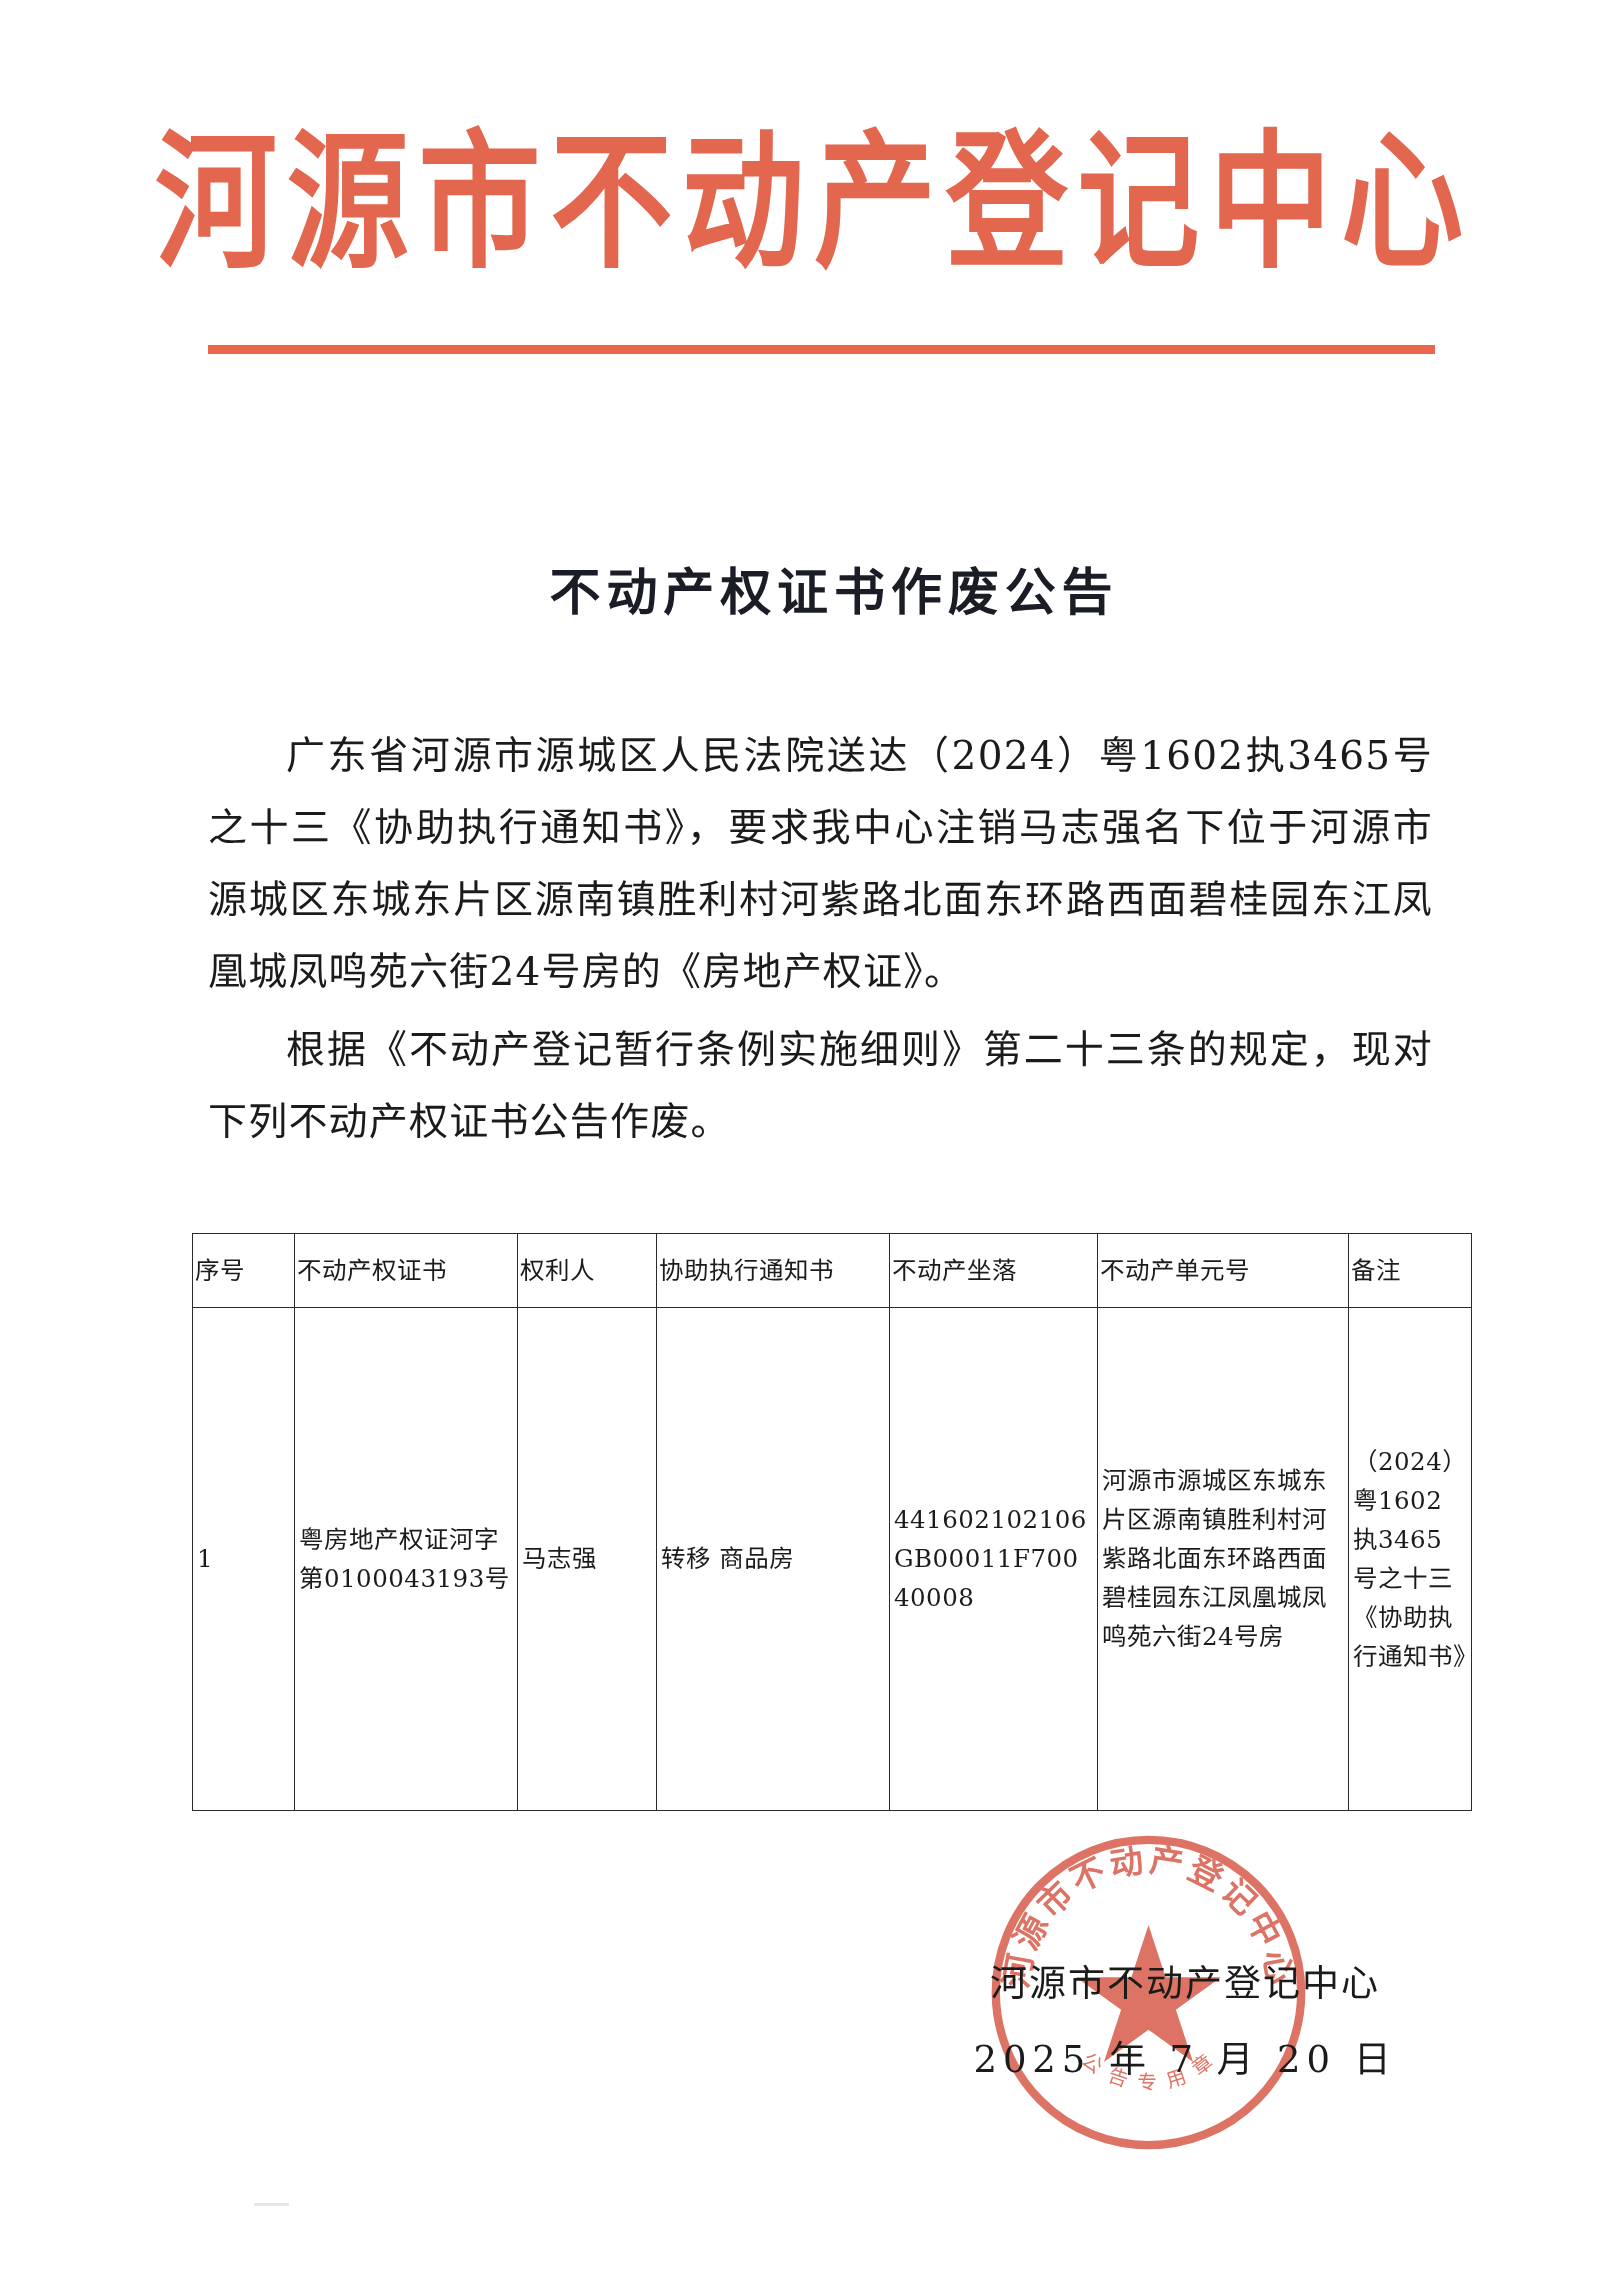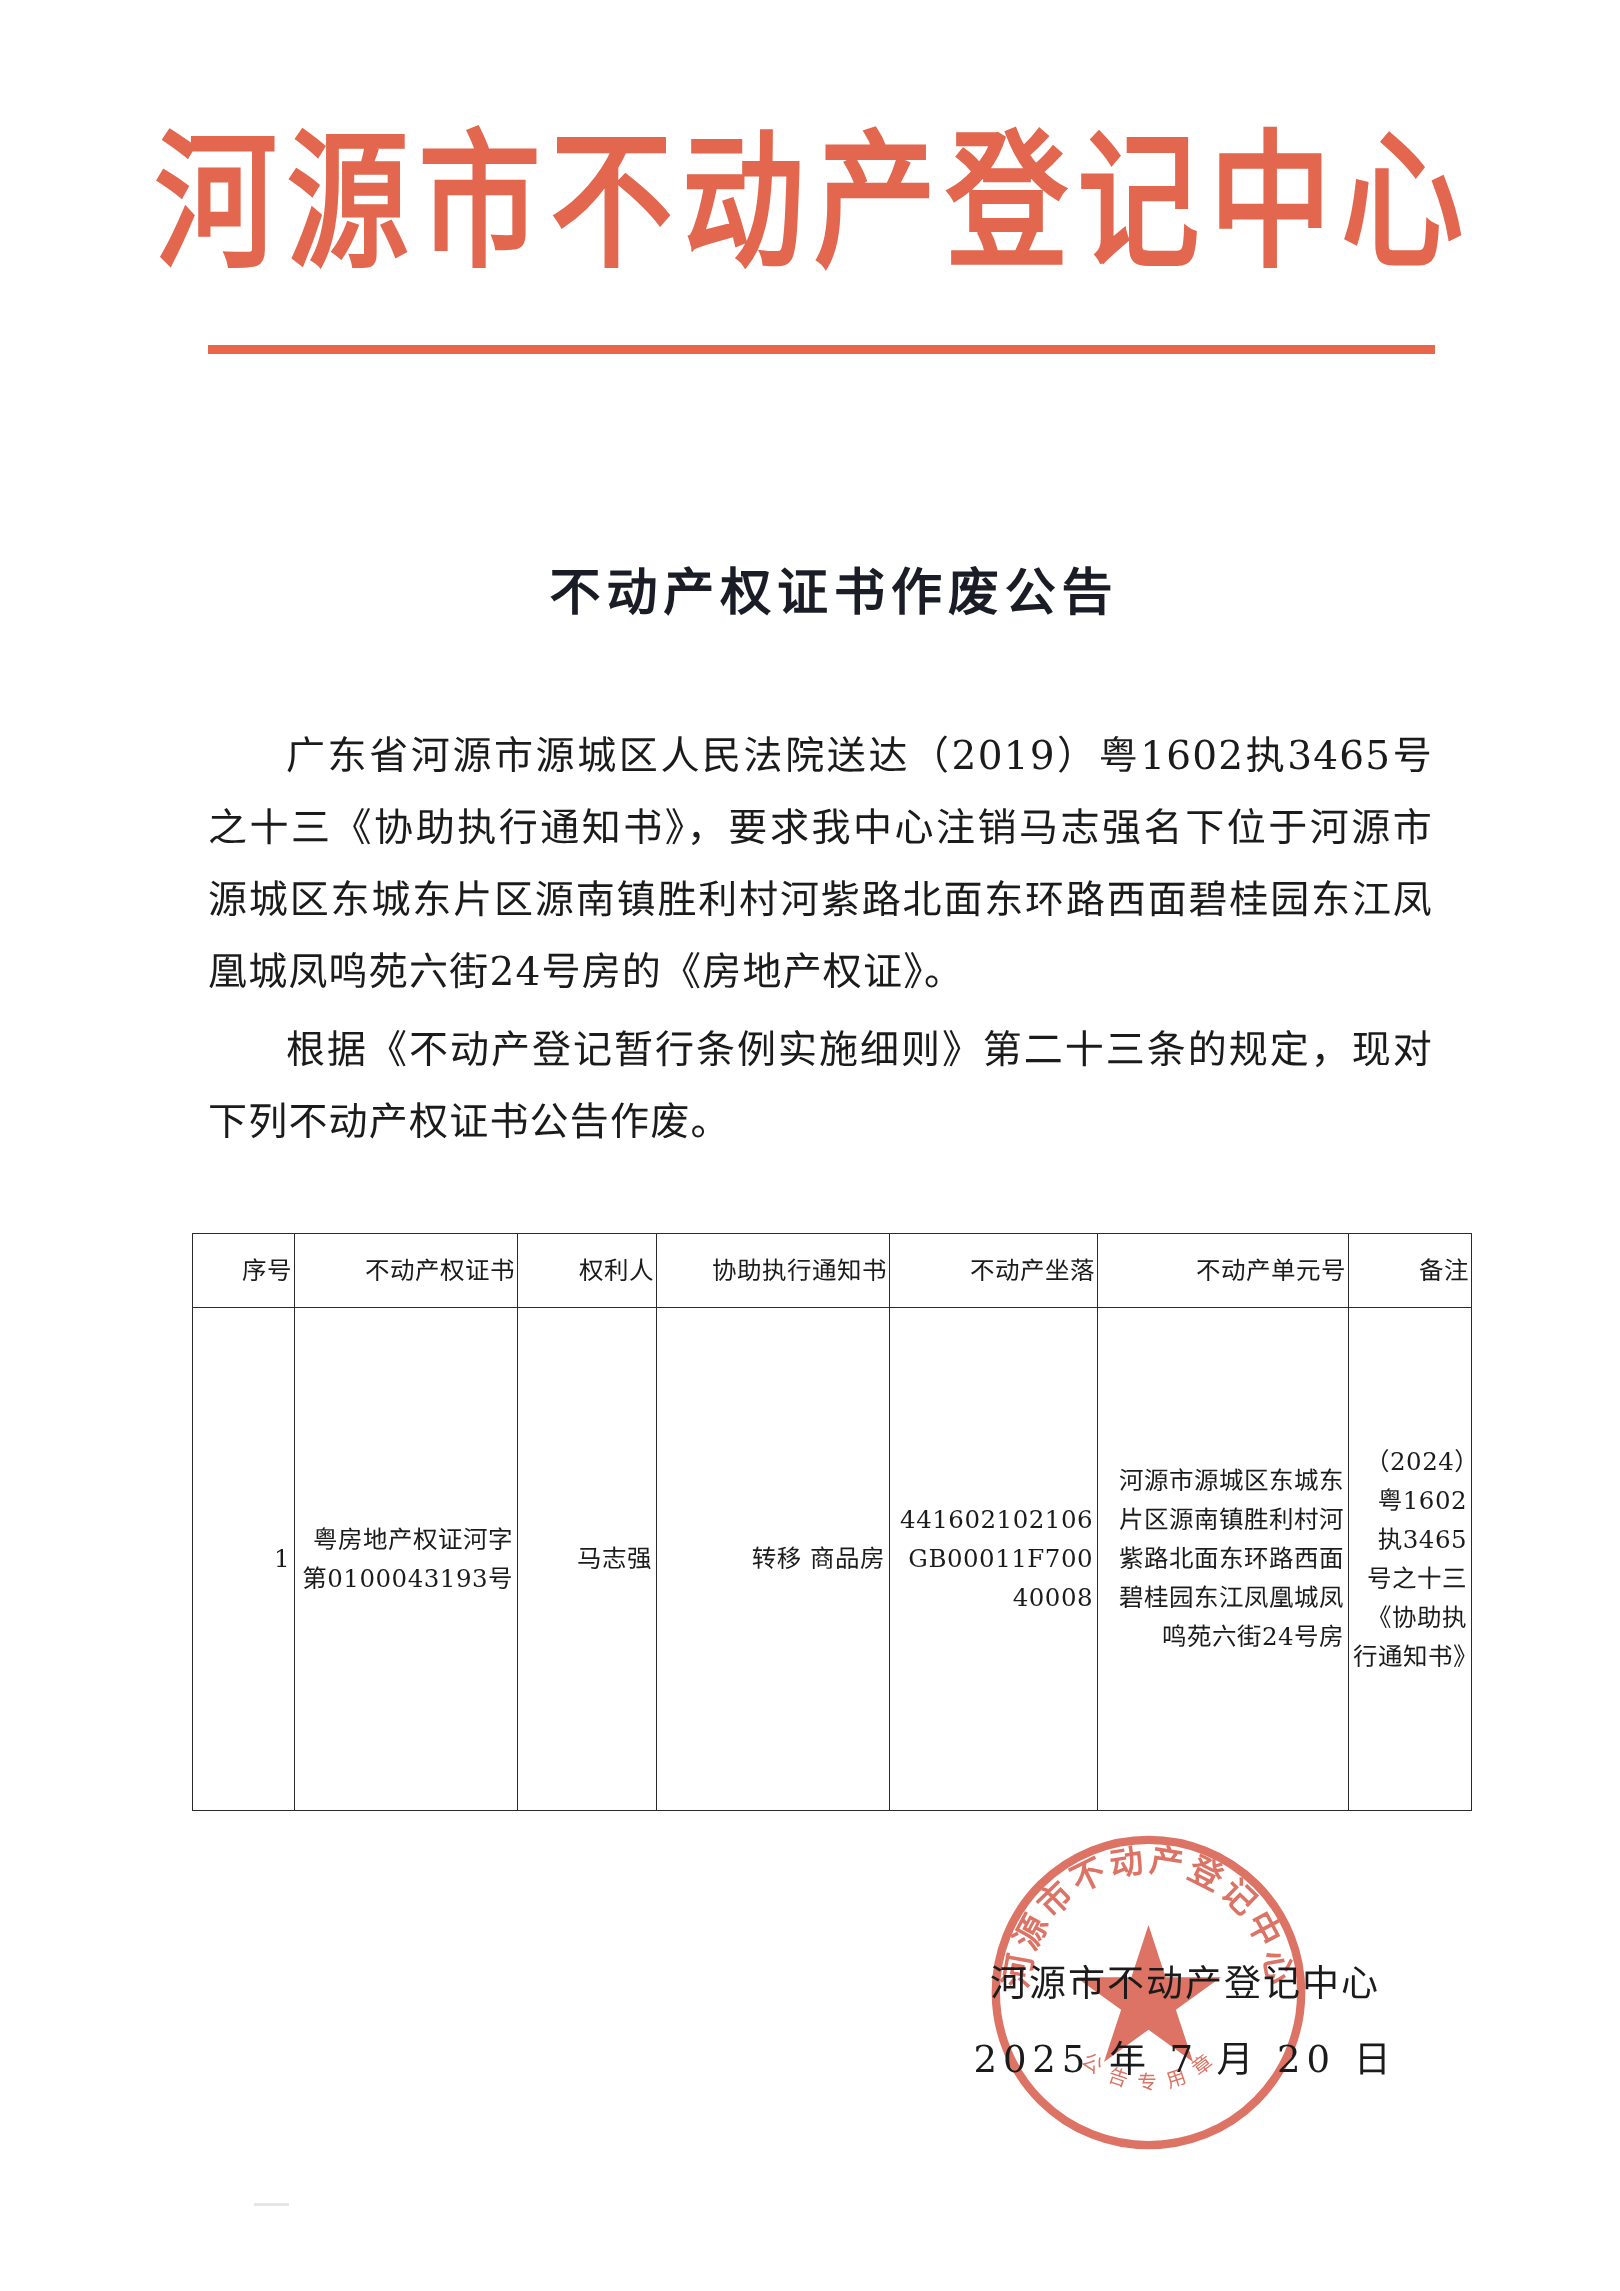--- a/index.html
+++ b/index.html
@@ -103,21 +103,21 @@
     left: 188px;
     top: 1233px;
     width: 1279px;
     border-collapse: collapse;
     table-layout: fixed;
   }
   .notice-table td,
   .notice-table th {
     border: 1.6px solid #2b2b2b;
     padding: 5.9px 3.9px;
-    text-align: right;
+    text-align: left;
     vertical-align: middle;
     font-weight: normal;
     font-size: 24.5px;
     line-height: 39px;
     letter-spacing: 0.5px;
     word-break: break-all;
   }
   .notice-table thead td {
     height: 65px;
     padding: 3.9px 2px;
@@ -209,21 +209,21 @@
 
   <div class="masthead">
     <div class="masthead-title">河源市不动产登记中心</div>
   </div>
   <div class="masthead-rule"></div>
 
 
   <div class="doc-title">不动产权证书作废公告</div>
 
   <div class="body-block">
-    <p class="body-para">广东省河源市源城区人民法院送达（2019）粤1602执3465号之十三《协助执行通知书》，要求我中心注销马志强名下位于河源市源城区东城东片区源南镇胜利村河紫路北面东环路西面碧桂园东江凤凰城凤鸣苑六街24号房的《房地产权证》。</p>
+    <p class="body-para">广东省河源市源城区人民法院送达（2024）粤1602执3465号之十三《协助执行通知书》，要求我中心注销马志强名下位于河源市源城区东城东片区源南镇胜利村河紫路北面东环路西面碧桂园东江凤凰城凤鸣苑六街24号房的《房地产权证》。</p>
     <p class="body-para">根据《不动产登记暂行条例实施细则》第二十三条的规定，现对下列不动产权证书公告作废。</p>
   </div>
 
   <table class="notice-table">
     <colgroup>
       <col class="col-seq">
       <col class="col-cert">
       <col class="col-owner">
       <col class="col-type">
       <col class="col-unit">

